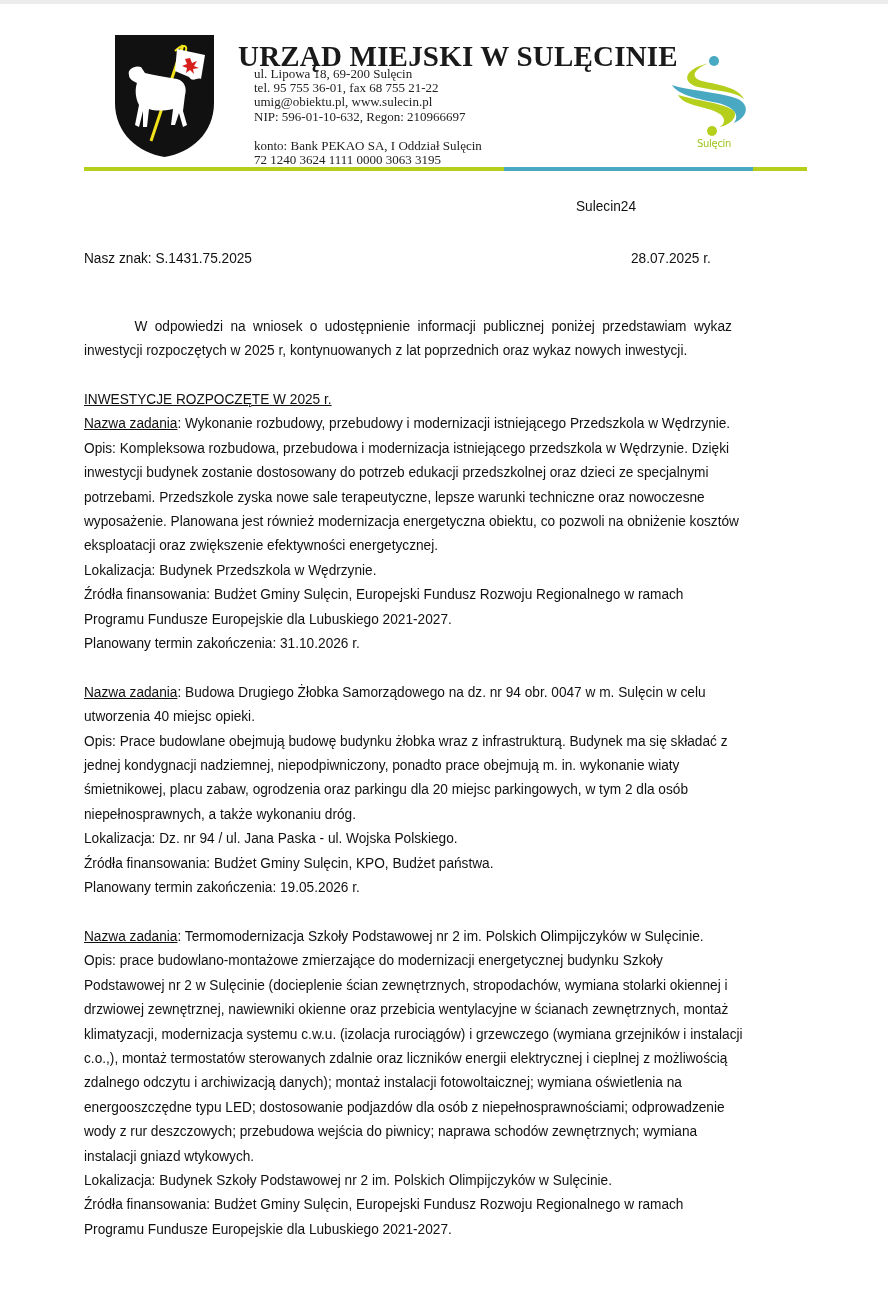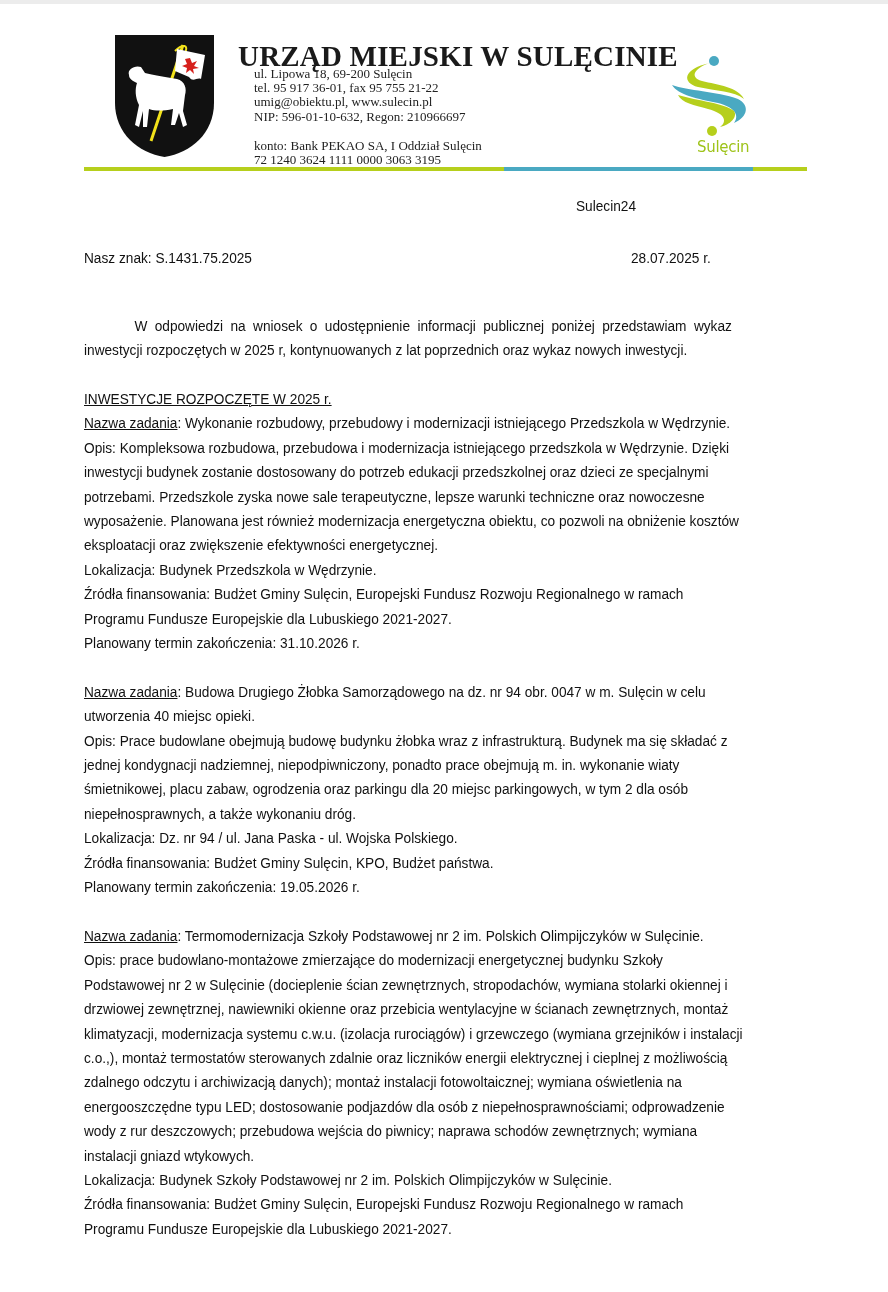--- a/index.html
+++ b/index.html
@@ -7,21 +7,21 @@
          font-family: "Liberation Sans", sans-serif; color: #111; }
   .topbar { position: absolute; left: 0; top: 0; width: 888px; height: 4px; background: #ececec; }
   .crest { position: absolute; left: 113px; top: 33px; width: 103px; height: 126px; }
   .org-title { position: absolute; left: 238px; top: 40px; font-family: "Liberation Serif", serif;
                font-weight: bold; font-size: 29px; letter-spacing: 0.2px; color: #1a1a1a; white-space: nowrap; }
   .org-info { position: absolute; left: 254px; top: 67px; font-family: "Liberation Serif", serif;
               font-size: 13px; line-height: 14.2px; color: #222; }
   .org-info .gap { margin-top: 15px; }
   .brand-logo { position: absolute; left: 668px; top: 55px; width: 82px; height: 82px; }
   .brand-name { position: absolute; left: 697px; top: 138px; font-family: "DejaVu Sans", sans-serif;
-                font-size: 15px; color: #9ec31a; letter-spacing: -0.3px; }
+                font-size: 10px; color: #9ec31a; letter-spacing: -0.3px; }
   .rule { position: absolute; top: 167px; height: 4px; }
   .rule.g1 { left: 84px; width: 420px; background: #b6cf1c; }
   .rule.b  { left: 504px; width: 249px; background: #4aa9c2; }
   .rule.g2 { left: 753px; width: 54px; background: #b6cf1c; }
 
   .text { position: absolute; font-size: 15.2px; line-height: 24.4px; white-space: nowrap;
           transform-origin: left top; transform: scaleX(0.9); }
   .recipient { left: 576px; top: 194px; }
   .ref { left: 84px; top: 246px; }
   .date { left: 631px; top: 246px; }
@@ -39,21 +39,21 @@
   <line x1="38" y1="108" x2="70" y2="12" stroke="#f2e21a" stroke-width="3"></line>
   <path d="M62 18 C70 10 76 12 72 20" stroke="#f2e21a" stroke-width="2" fill="none"></path>
   <path d="M64 16 L92 22 L88 46 C84 44 80 50 76 44 L62 38 Z" fill="#fff"></path>
   <path d="M77 25 L79 30 L84 28 L81 33 L86 35 L80 36 L81 41 L77 37 L73 40 L74 35 L69 33 L74 31 L72 26 Z" fill="#d6201c"></path>
   <path d="M16 42 C14 36 22 32 28 34 L32 40 C40 42 52 44 64 46 C72 48 74 56 72 62 L70 78 L74 92 L70 94 L66 80 L62 92 L58 92 L60 76 C50 78 42 78 36 76 L34 94 L30 94 L30 78 L26 94 L22 92 L26 72 C22 64 22 56 24 50 C20 48 16 46 16 42 Z" fill="#fff"></path>
 </svg>
 
 <div class="org-title">URZĄD MIEJSKI W SULĘCINIE</div>
 <div class="org-info">
   <div>ul. Lipowa 18, 69-200 Sulęcin</div>
-  <div>tel. 95 917 36-01, fax 95 755 21-22</div>
+  <div>tel. 95 755 36-01, fax 68 755 21-22</div>
   <div>umig@obiektu.pl, www.sulecin.pl</div>
   <div>NIP: 596-01-10-632, Regon: 210966697</div>
   <div class="gap">konto: Bank PEKAO SA, I Oddział Sulęcin</div>
   <div>72 1240 3624 1111 0000 3063 3195</div>
 </div>
 
 <svg class="brand-logo" viewBox="0 0 82 82">
   <circle cx="46" cy="6" r="5" fill="#4aa9c2"></circle>
   <path d="M42 8 C28 12 20 22 34 26 C50 30 70 32 76 44 C66 36 48 36 30 32 C14 28 14 14 42 8 Z" fill="#b6cf1c"></path>
   <path d="M4 30 C20 36 48 36 70 44 C82 50 80 62 66 68 C72 60 66 52 50 48 C30 44 10 40 4 30 Z" fill="#4aa9c2"></path>

